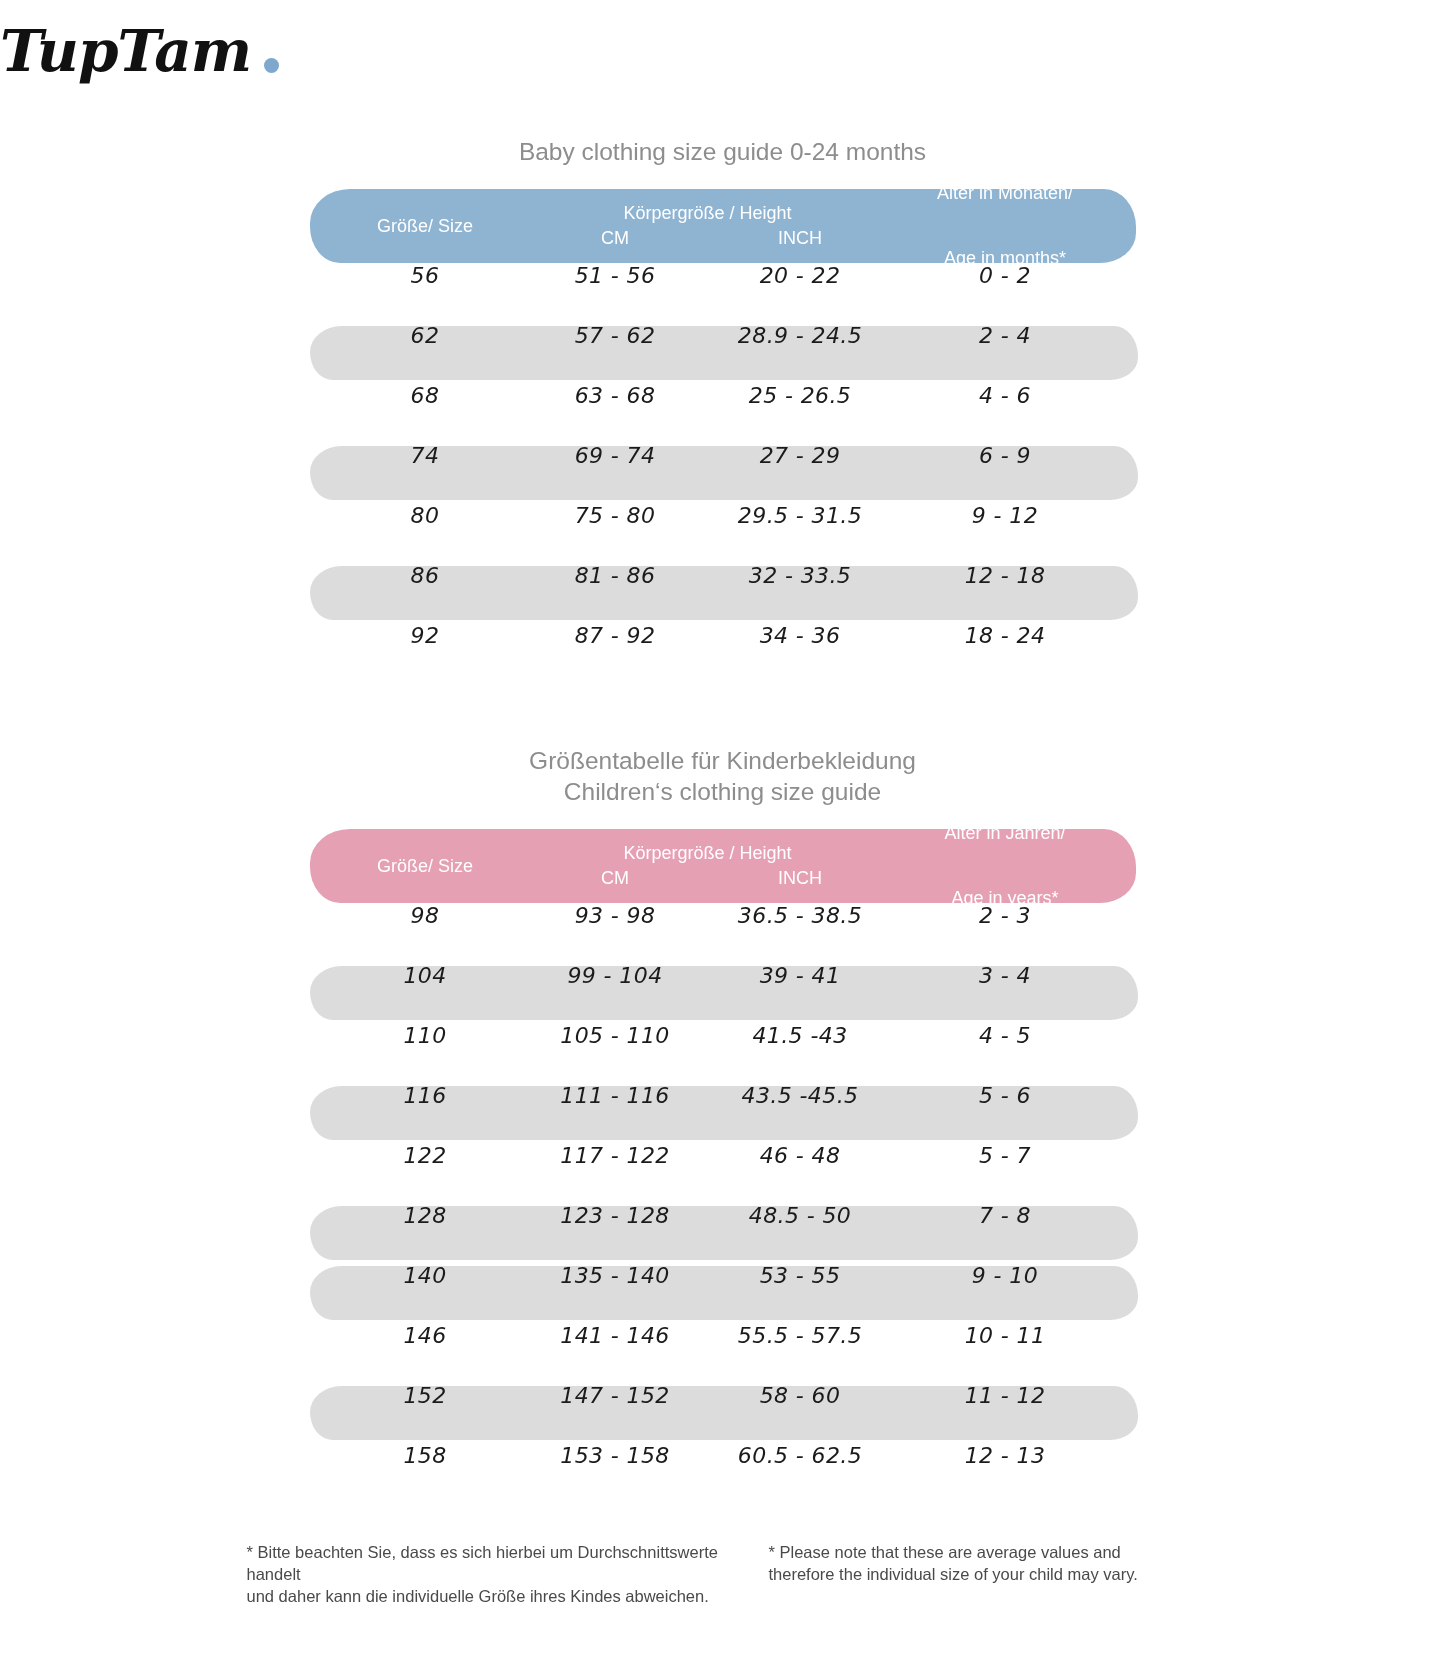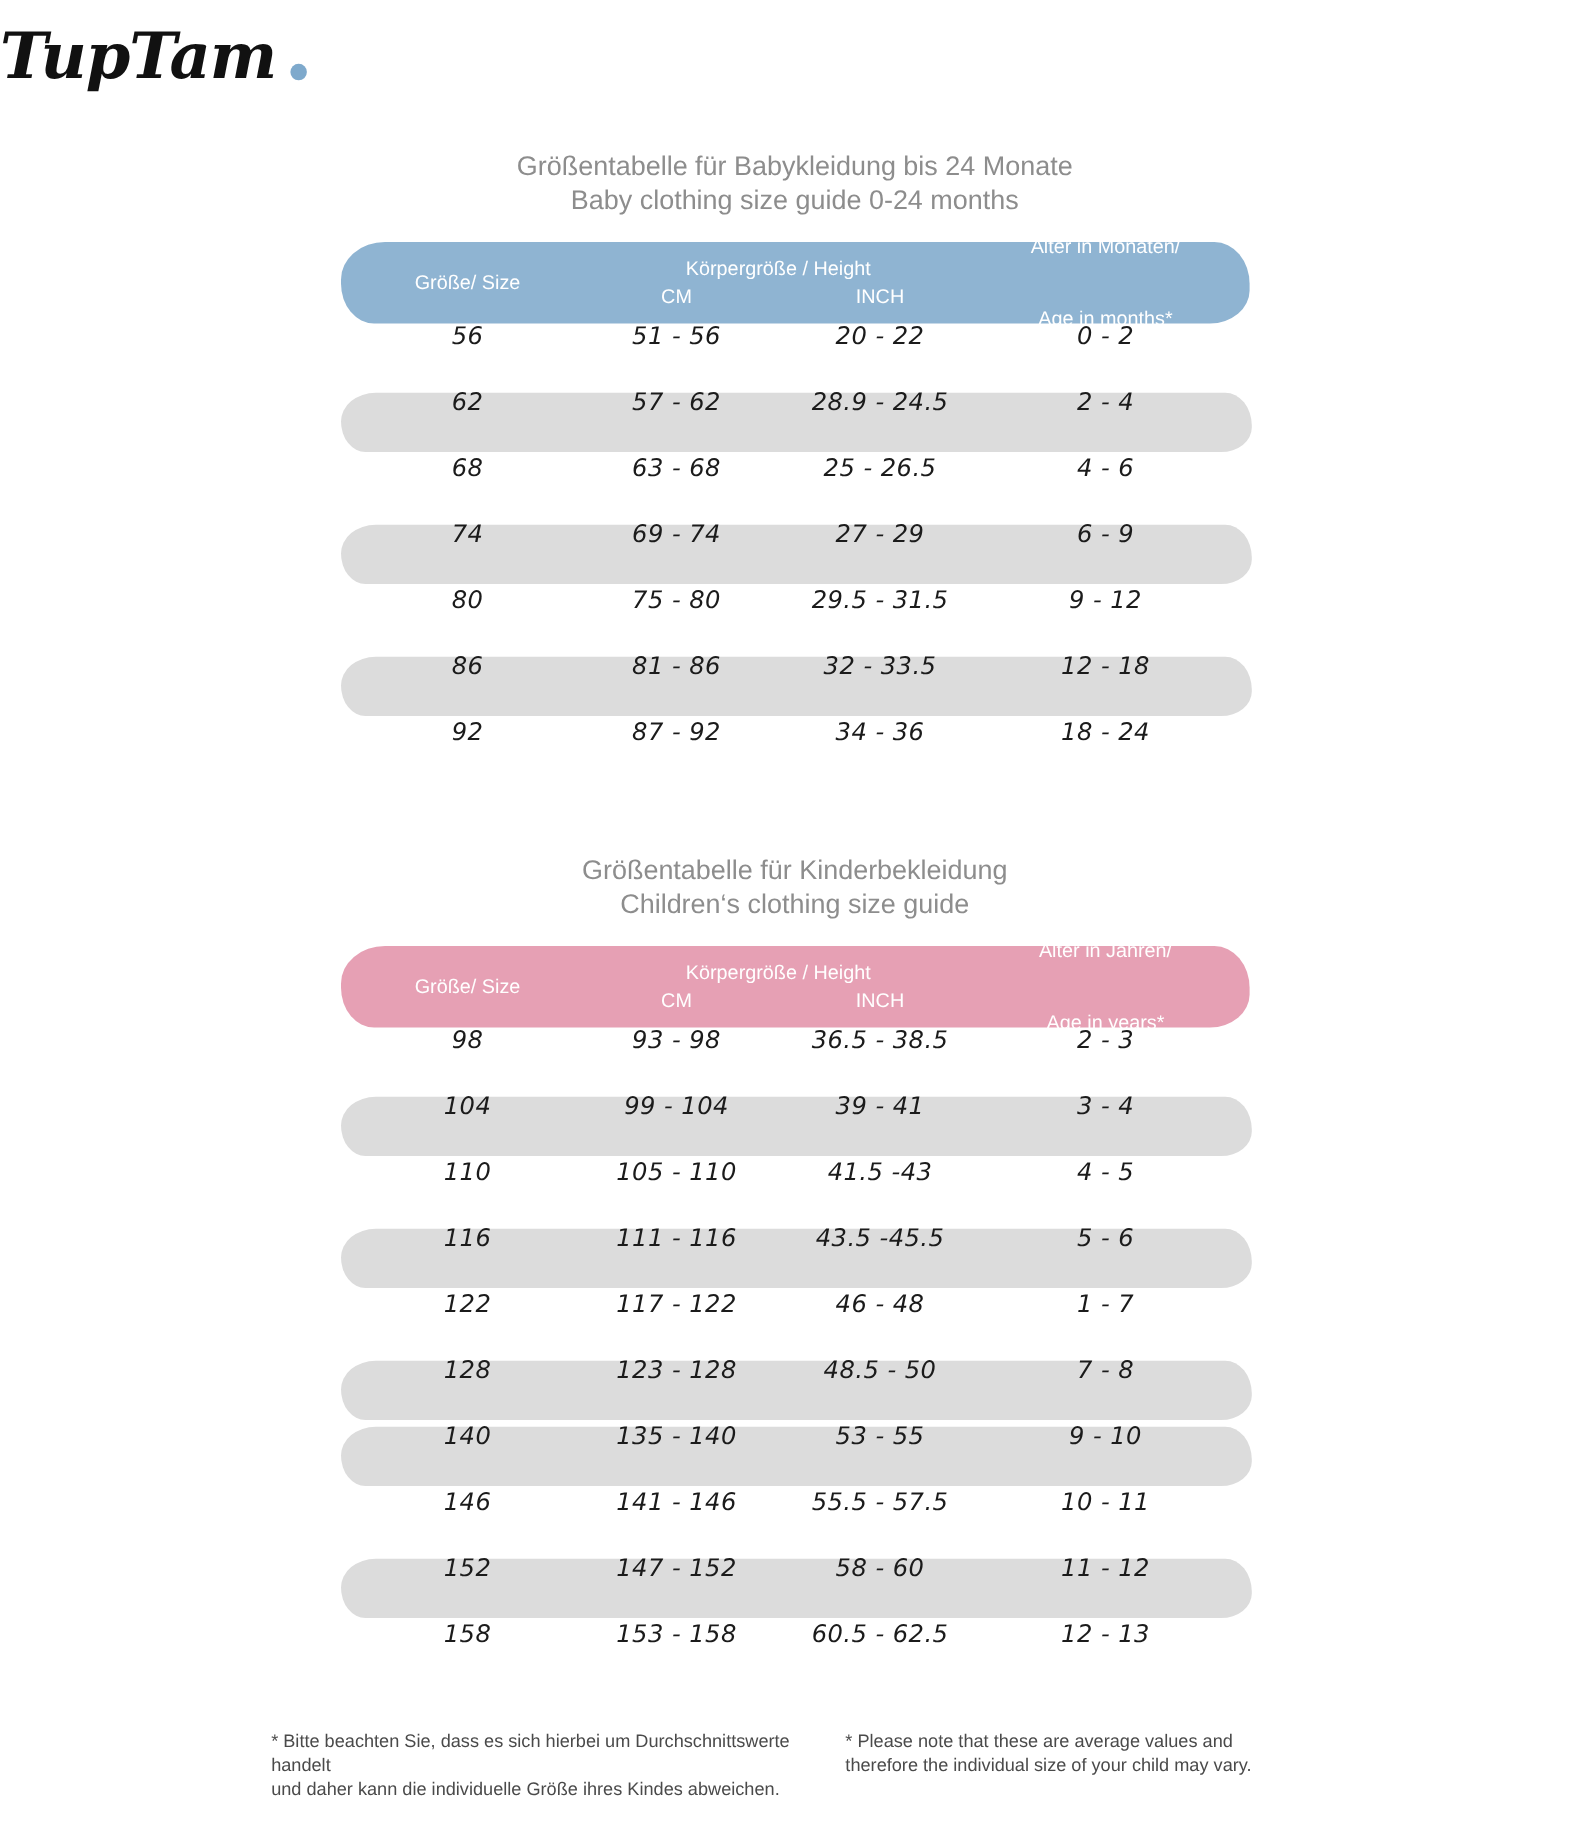--- a/index.html
+++ b/index.html
@@ -184,21 +184,20 @@
 
   <div class="logo-wrap">
     <span class="logo">
       <span class="dot-left"></span>
       <span>TupTam</span>
       <span class="dot-right"></span>
     </span>
   </div>
 
   <div class="section-title title-baby">
-    <span>Größentabelle für Babykleidung bis 24 Monate</span>
     <span class="line2">Baby clothing size guide 0-24 months</span>
   </div>
 
   <div class="table-block">
 
     <div class="head-bar blue">
       <div class="paint"></div>
       <div class="cells">
         <div class="c col-size">Größe/ Size</div>
         <div class="head-col-stack head-merge">
@@ -328,21 +327,21 @@
         <div class="c col-size">116</div>
         <div class="c col-cm">111 - 116</div>
         <div class="c col-inch">43.5 -45.5</div>
         <div class="c col-age">5 - 6</div>
       </div>
 
       <div class="row">
         <div class="c col-size">122</div>
         <div class="c col-cm">117 - 122</div>
         <div class="c col-inch">46 - 48</div>
-        <div class="c col-age">1 - 7</div>
+        <div class="c col-age">5 - 7</div>
       </div>
 
       <div class="row">
         <div class="stripe"></div>
         <div class="c col-size">128</div>
         <div class="c col-cm">123 - 128</div>
         <div class="c col-inch">48.5 - 50</div>
         <div class="c col-age">7 - 8</div>
       </div>
 

